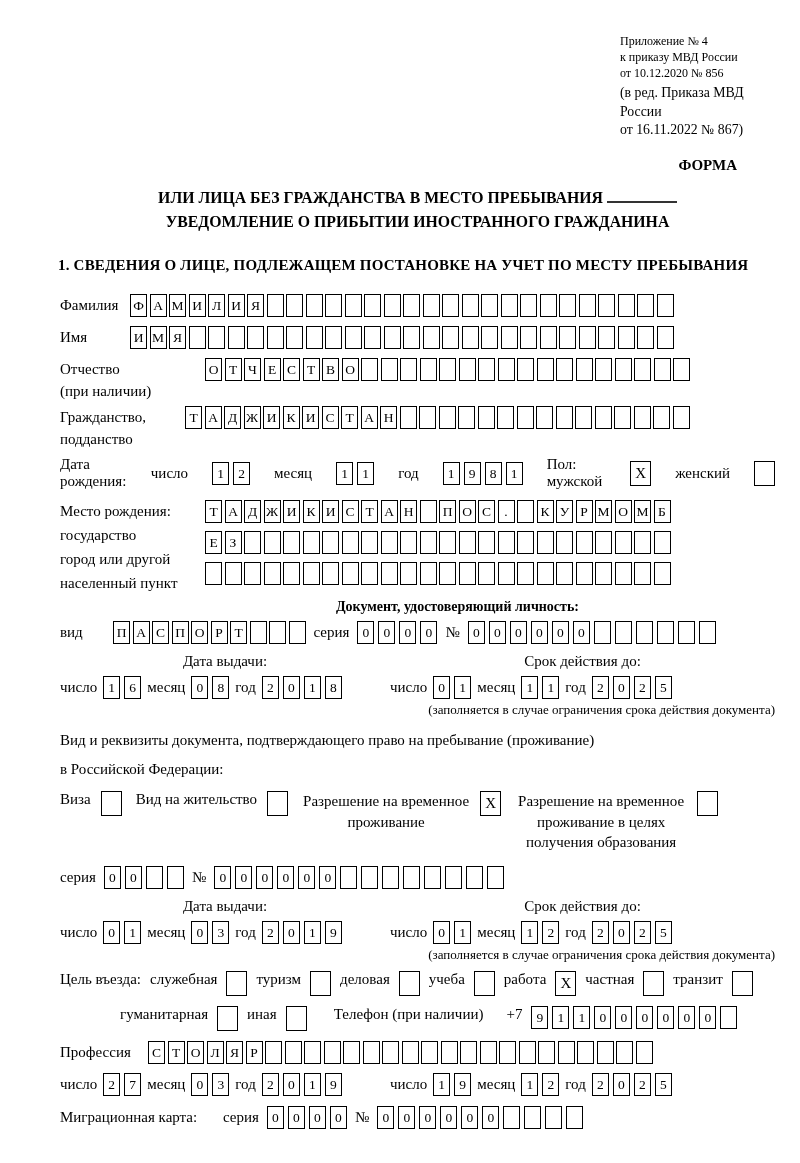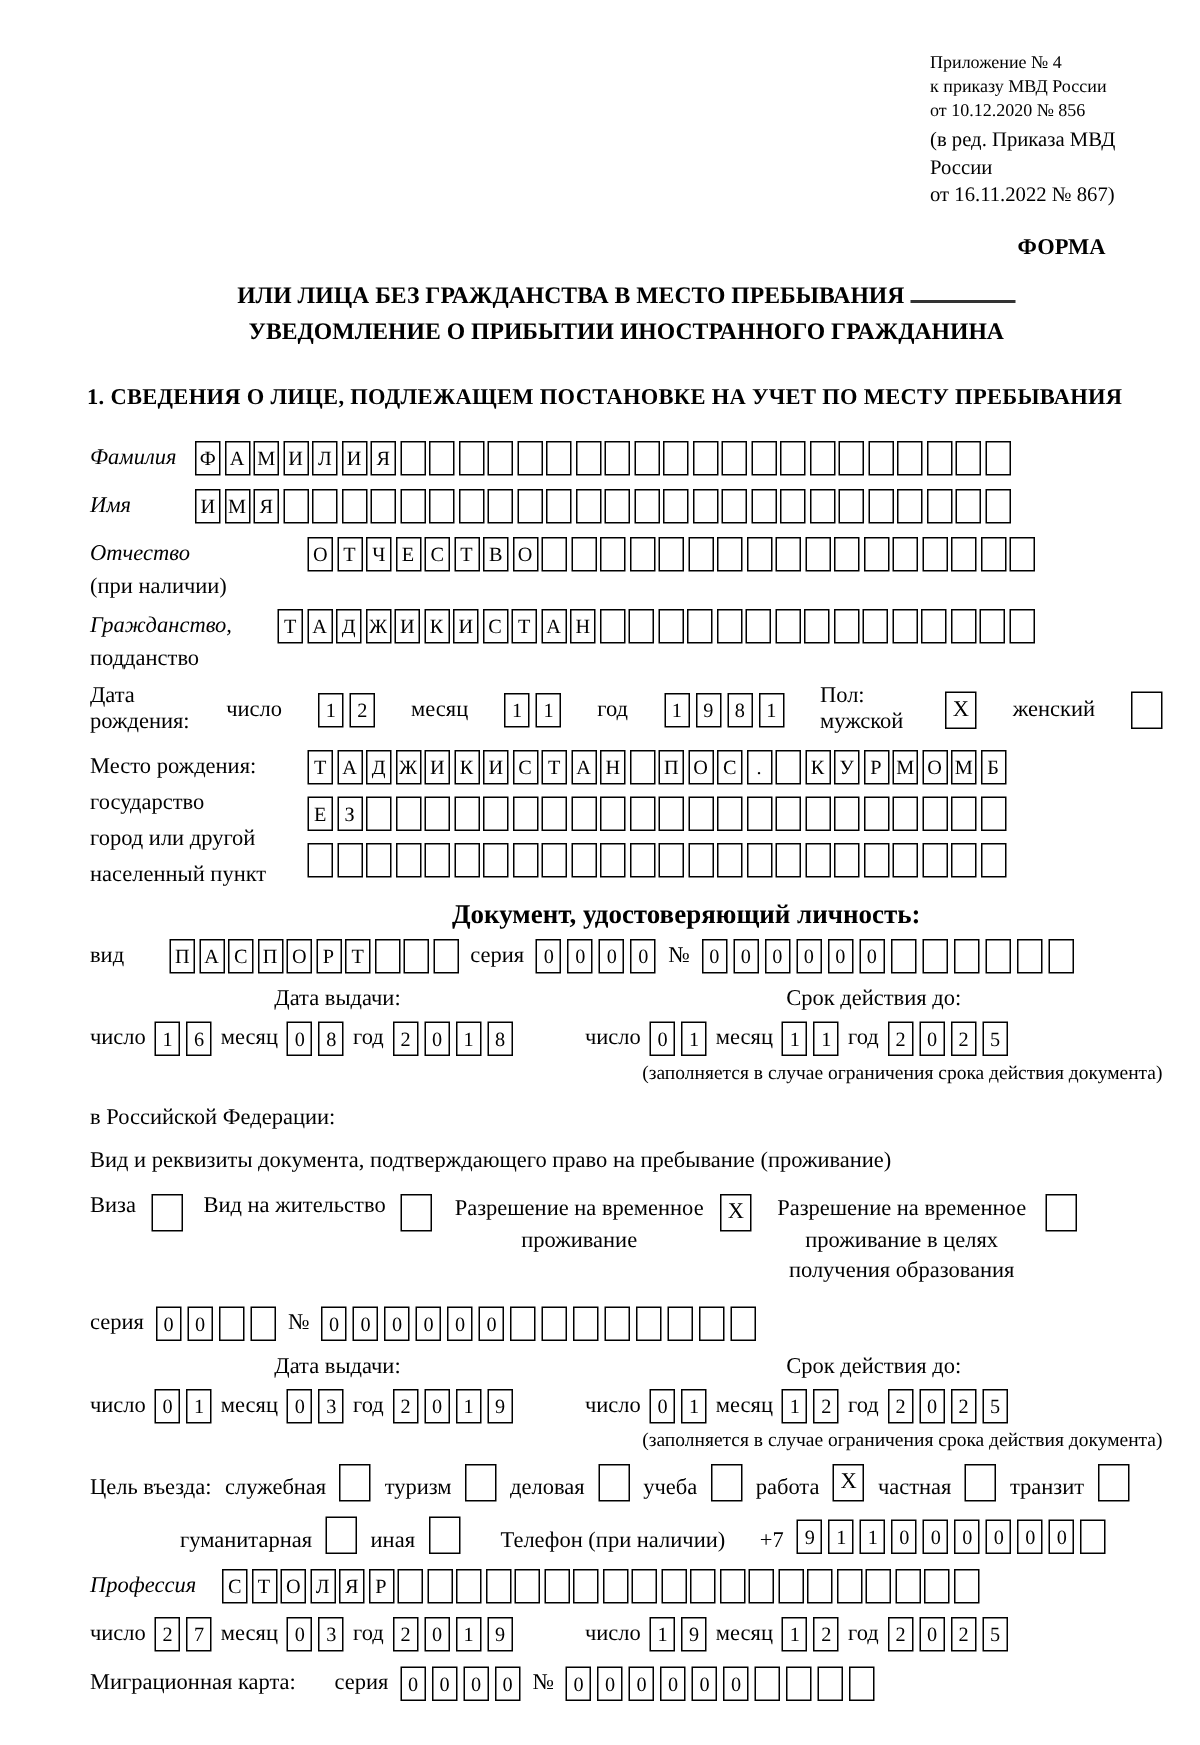--- a/index.html
+++ b/index.html
@@ -18,50 +18,50 @@
   }
   .boxrow { display:flex; gap:2.5px; align-items:center; }
   .boxrow.dgap { gap:4px; }
   .checkbox {
     display:inline-flex; align-items:center; justify-content:center;
     width:21px; height:25px; border:1.6px solid #000; flex:none;
     font-size:15px; line-height:1;
   }
 
   .frow { display:flex; align-items:center; margin-bottom:9px; }
-  .lbl { flex:none;font-style:italic; }
+  .lbl { flex:none; }
 
   
   .hdr-block { margin-left:560px; font-size:12px; line-height:1.32; }
   .hdr-amend { margin-left:560px; font-size:13.8px; line-height:1.32; margin-top:3px; }
   .forma { text-align:right; font-weight:bold; margin:18px 38px 0 0; font-size:15px; }
 
   .title { text-align:center; font-weight:bold; font-size:15.8px; line-height:1.5; margin-top:12px; }
   .title-blank { display:inline-block; width:70px; border-bottom:2px solid #333; height:14px; vertical-align:baseline; }
 
   .sec-heading { font-weight:bold; font-size:15px; margin:24px 0 20px -2px; letter-spacing:.2px; }
 
   .lblcol70  { width:70px;  flex:none; }
   .lblcol125 { width:125px; flex:none; }
   .lblcol145 { width:145px; flex:none; }
 
-  .doc-heading { text-align:center; font-weight:bold; margin:2px 0 6px 80px; font-size:18px; }
+  .doc-heading { text-align:center; font-weight:bold; margin:2px 0 6px 80px; font-size:14px; }
 
   .dates-row { display:flex; margin-bottom:2px; }
   .dates-col-l { width:330px; flex:none; }
   .dates-col-r { flex:1; }
   .dates-title { text-align:center; margin-bottom:4px; }
   .dategrp { display:flex; align-items:center; gap:6px; }
   .note-small { font-size:13px; text-align:right; margin:3px 0 8px 0; }
 
   .opts-row { display:flex; align-items:flex-start; gap:14px; margin:8px 0 14px 0; }
   .opt { display:flex; align-items:flex-start; gap:10px; }
   .opt-label-c { text-align:center; line-height:1.35; }
 
-  .purpose-line { display:flex; align-items:flex-end; gap:9px; margin-bottom:10px; flex-wrap:nowrap; }
+  .purpose-line { display:flex; align-items:flex-start; gap:9px; margin-bottom:10px; flex-wrap:nowrap; }
 </style>
 </head>
 <body>
 
 <div class="page">
 
   <div class="hdr-block">
     <div>Приложение № 4</div>
     <div>к приказу МВД России</div>
     <div>от 10.12.2020 № 856</div>
@@ -408,22 +408,22 @@
           <span class="cbox">2</span>
           <span class="cbox">0</span>
           <span class="cbox">2</span>
           <span class="cbox">5</span>
         </span>
     </div>
   </div>
   <div class="note-small">(заполняется в случае ограничения срока действия документа)</div>
 
   <div style="line-height:1.9;">
+    <div>Вид и реквизиты документа, подтверждающего право на пребывание (проживание)</div>
     <div>в Российской Федерации:</div>
-    <div>Вид и реквизиты документа, подтверждающего право на пребывание (проживание)</div>
   </div>
 
   <div class="opts-row">
     <span class="opt">
       <span>Виза</span>
       <span class="checkbox"></span>
     </span>
     <span class="opt">
       <span>Вид на жительство</span>
       <span class="checkbox"></span>

